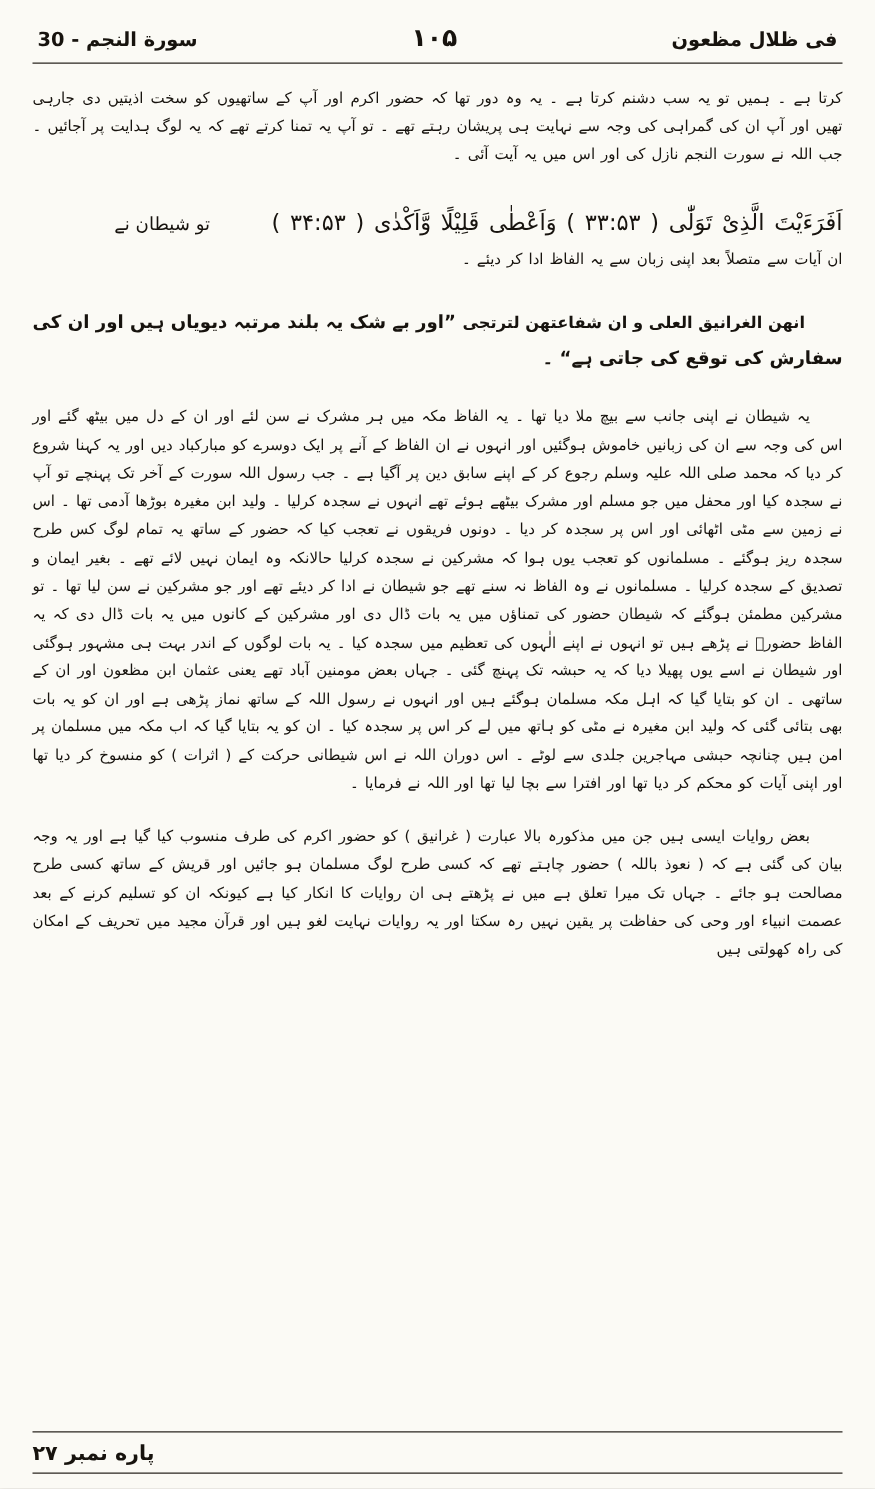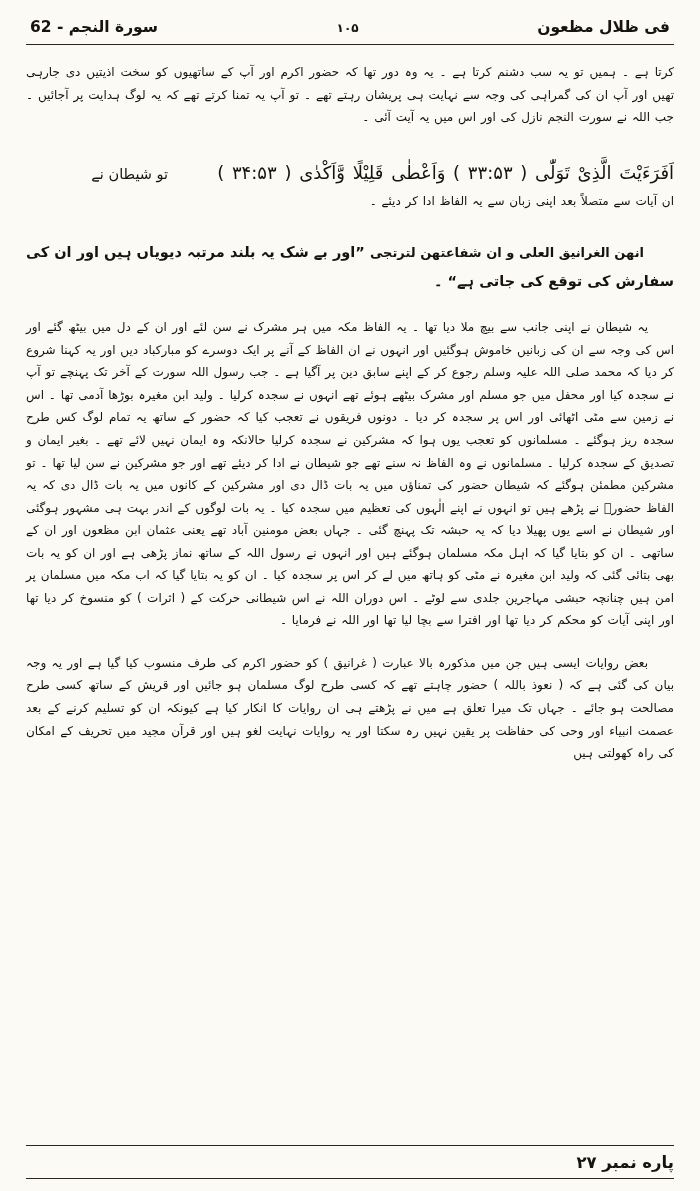--- a/index.html
+++ b/index.html
@@ -13,21 +13,21 @@
     display:flex; flex-direction:column;
     overflow:hidden;
     box-shadow:0 0 6px rgba(0,0,0,.25);
   }
   
   .hdr {
     display:flex; justify-content:space-between; align-items:baseline;
     font-weight:bold; font-size:15.5px;
     padding:2px 4px 8px 4px;
   }
-  .hdr .pg { font-size:12px; letter-spacing:1px; }
+  .hdr .pg { font-size:20px; letter-spacing:1px; }
   .rule {
     border:none; border-top:1.6px solid #2b2620; height:0; margin:0;
   }
   .hdr-rule { margin-bottom:16px; }
 
   
   main { flex:1 1 auto; }
   p.body {
     font-size:12px; line-height:1.88;
     text-align:justify;
@@ -46,34 +46,34 @@
   .big2 {
     font-size:13px; font-weight:bold; line-height:2.0;
   }
   .q-tail { font-size:14.5px; line-height:1.88; }
   .q-tail-b { font-size:14.5px; font-weight:bold; line-height:2.0; }
   p.q2 { text-indent:30px; }
 
   
   footer { margin-top:auto; }
   .ftr-label {
-    display:block; text-align:right;
+    display:block; text-align:left;
     font-size:16.5px; font-weight:bold;
     padding:7px 0 6px 0;
   }
 </style>
 </head>
 <body>
 
 <div class="page">
 
   <header class="hdr">
     <span>فی ظلال مظعون</span>
     <span class="pg">۱۰۵</span>
-    <span>سورة النجم - 62</span>
+    <span>سورة النجم - 30</span>
   </header>
   <hr class="rule hdr-rule">
 
   <main>
 
     <p class="body">کرتا ہے ۔ ہمیں تو یہ سب دشنم کرتا ہے ۔ یہ وہ دور تھا کہ حضور اکرم اور آپ کے ساتھیوں کو سخت اذیتیں دی جارہی تھیں اور آپ ان کی گمراہی کی وجہ سے نہایت ہی پریشان رہتے تھے ۔ تو آپ یہ تمنا کرتے تھے کہ یہ لوگ ہدایت پر آجائیں ۔ جب اللہ نے سورت النجم نازل کی اور اس میں یہ آیت آئی ۔</p>
 
     <p class="quote gap-l">
       <span class="big">اَفَرَءَیْتَ الَّذِیْ تَوَلّٰی ( ۳۳:۵۳ ) وَاَعْطٰی قَلِیْلًا وَّاَکْدٰی ( ۳۴:۵۳ )</span>
       <span class="q-tail">تو شیطان نے</span>

